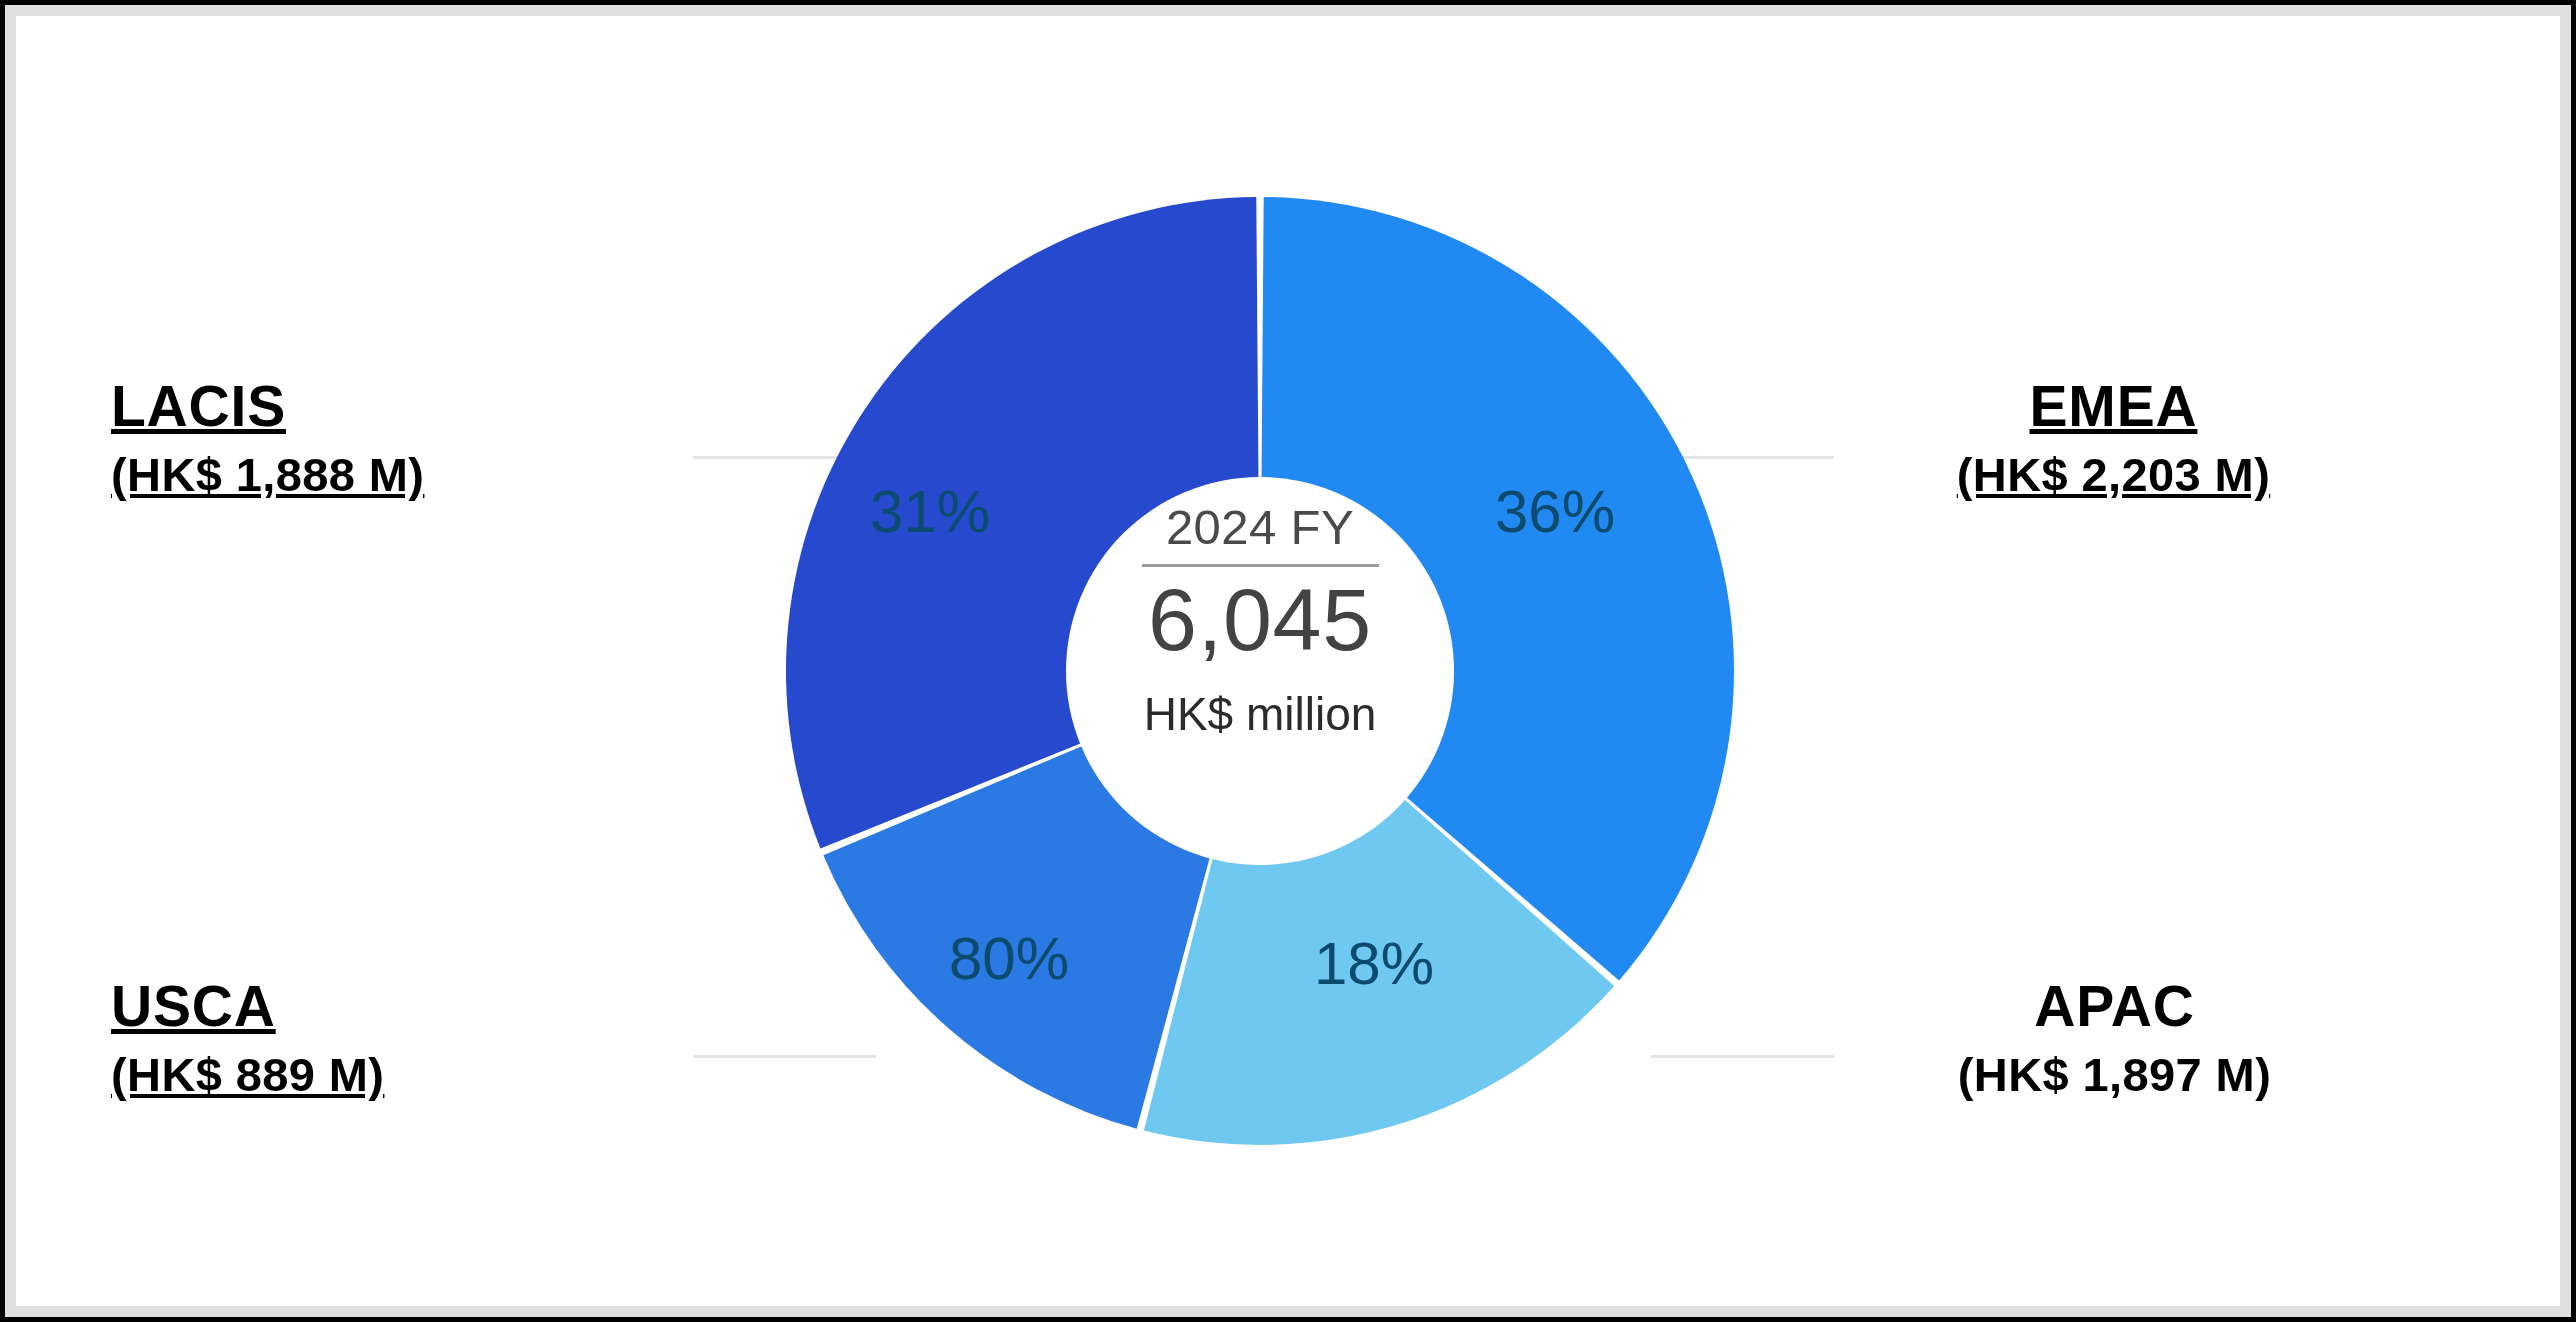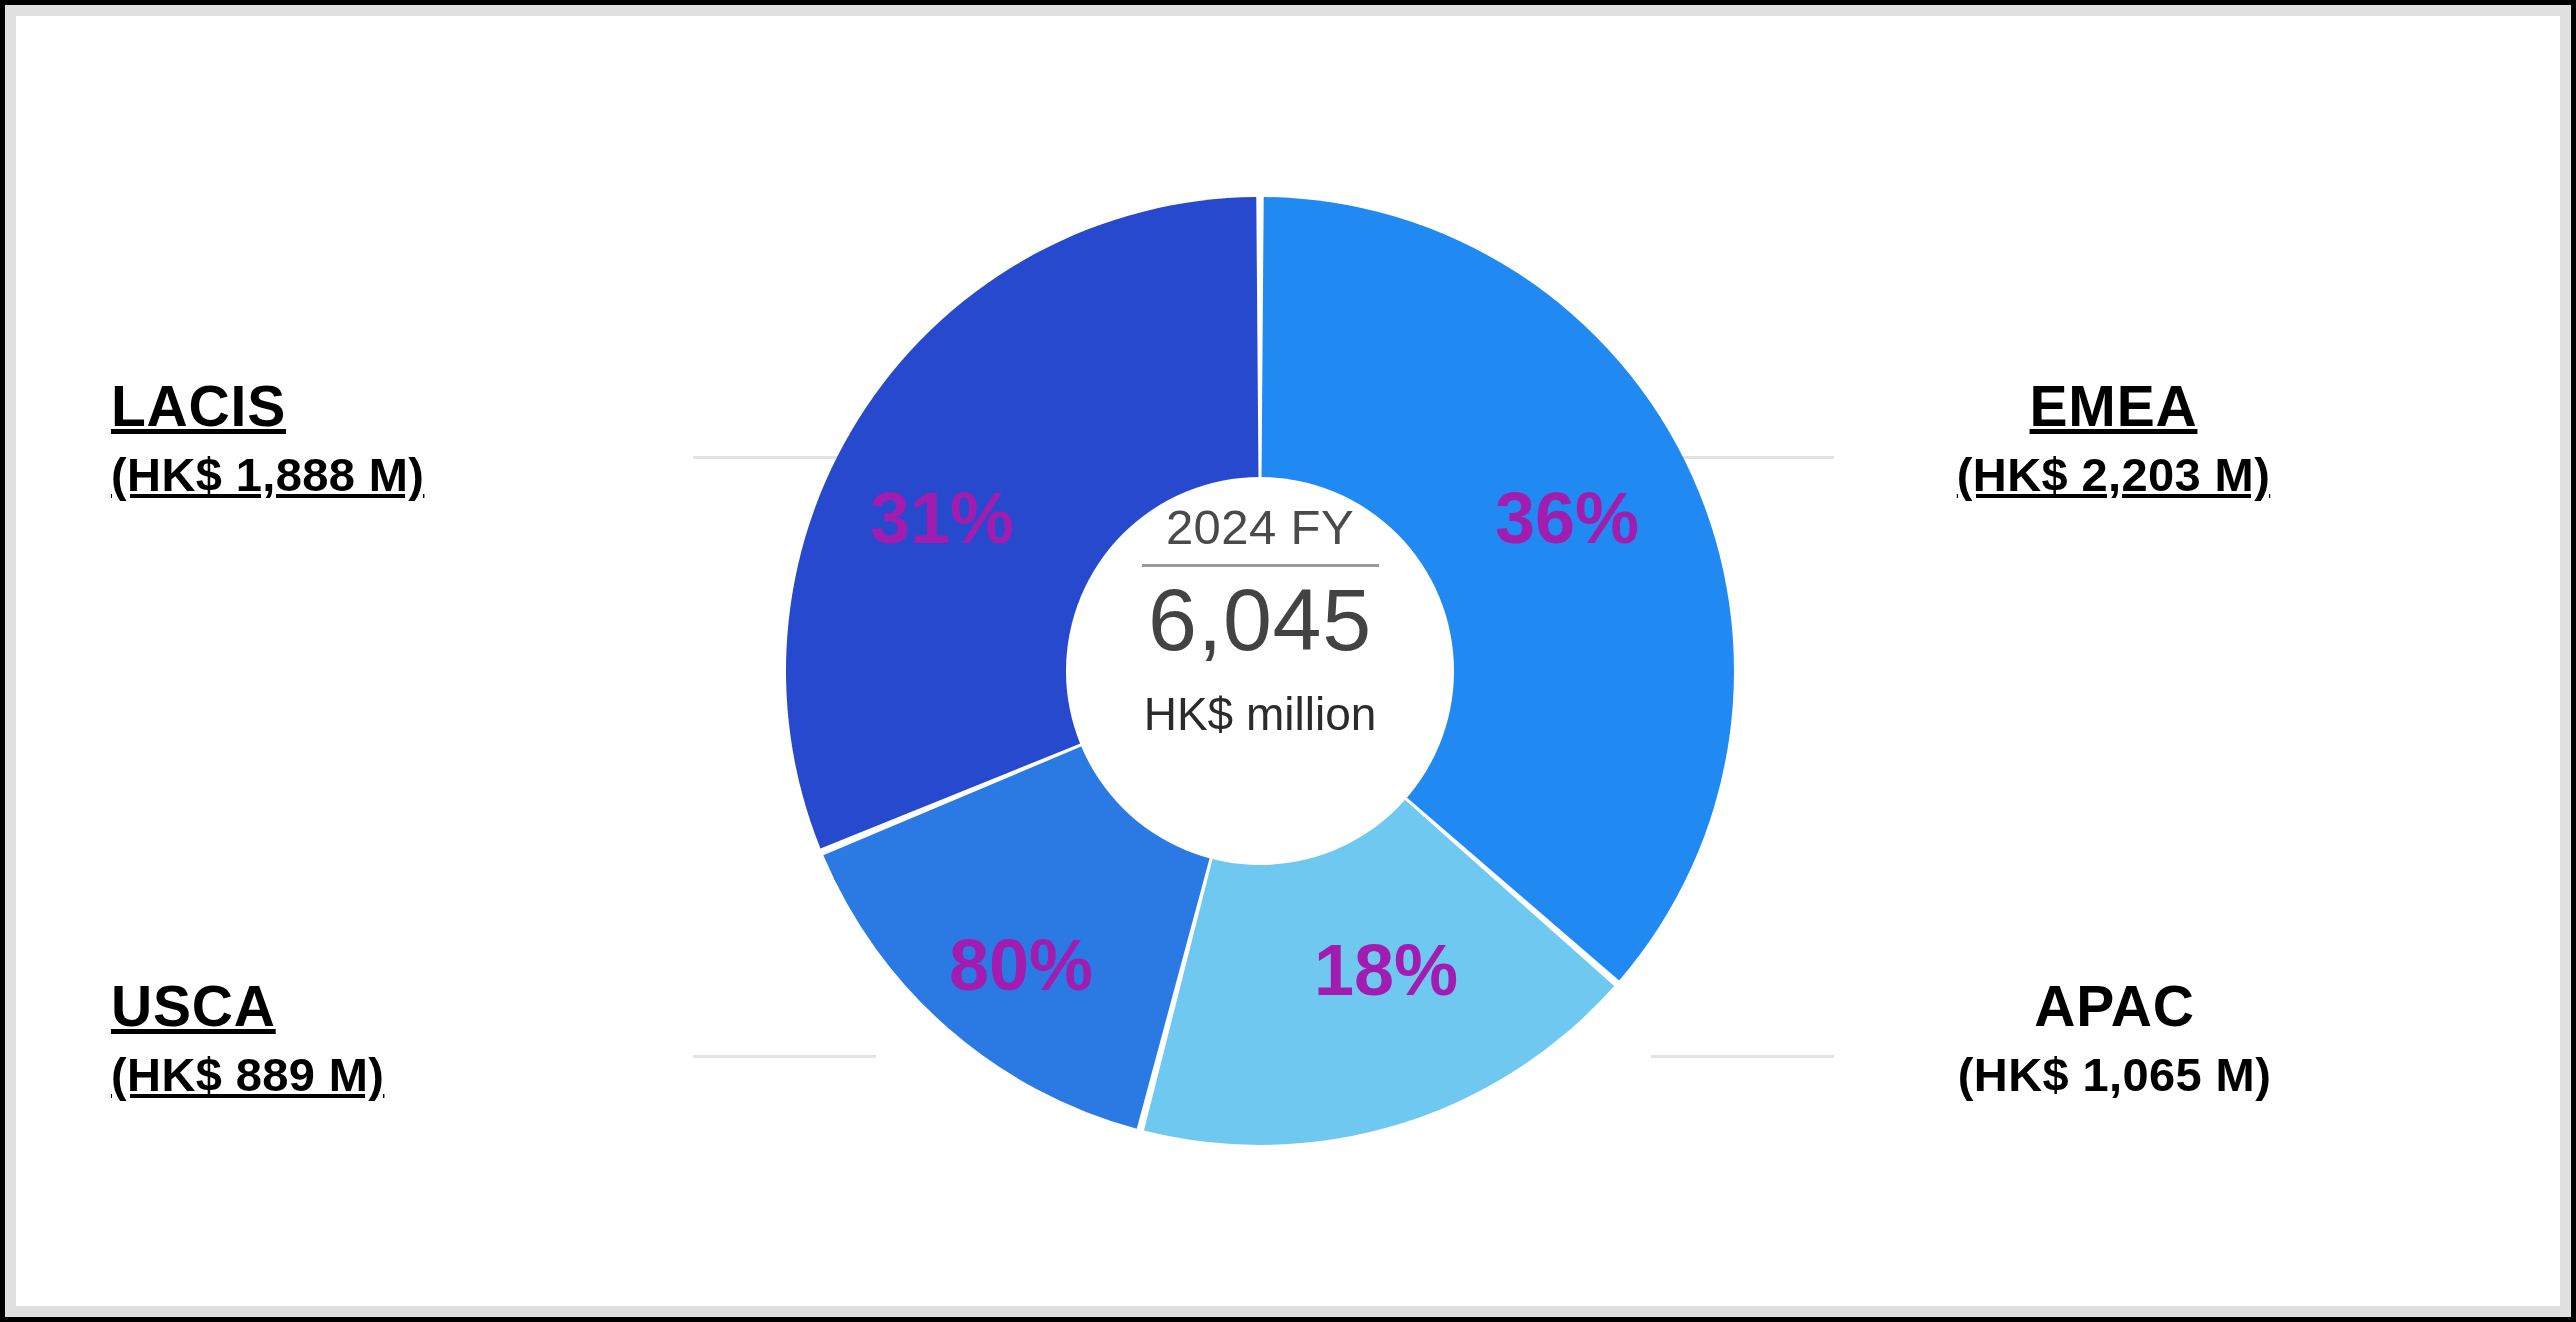--- a/index.html
+++ b/index.html
@@ -52,23 +52,23 @@
     left: 781px;
     top: 192px;
     width: 948px;
     height: 948px;
   }
   #donut-svg { display: block; width: 948px; height: 948px; }
 
   
   .pct {
     position: absolute;
-    color: #a21caf;
-    font-size: 72px;
-    font-weight: 700;
+    color: #0c4a6e;
+    font-size: 60px;
+    font-weight: 400;
     letter-spacing: 0px;
     white-space: nowrap;
     line-height: 1;
   }
   #pct-emea  { left: 1490px; top: 477px;  }
   #pct-lacis { left: 865px; top: 477px;  }
   #pct-usca  { left: 944px; top: 924px; }
   #pct-apac  { left: 1309px; top: 929px; }
 
   
@@ -177,19 +177,19 @@
       <div class="region-value">(HK$ 889 M)</div>
     </div>
 
     <div class="region-label lbl-right" id="label-emea">
       <div class="region-name">EMEA</div>
       <div class="region-value">(HK$ 2,203 M)</div>
     </div>
 
     <div class="region-label lbl-right" id="label-apac">
       <div class="region-name">APAC</div>
-      <div class="region-value">(HK$ 1,065 M)</div>
+      <div class="region-value">(HK$ 1,897 M)</div>
     </div>
 
   </div>
   <div id="inner-edge"></div>
 </div>
 
 
 </body></html>

